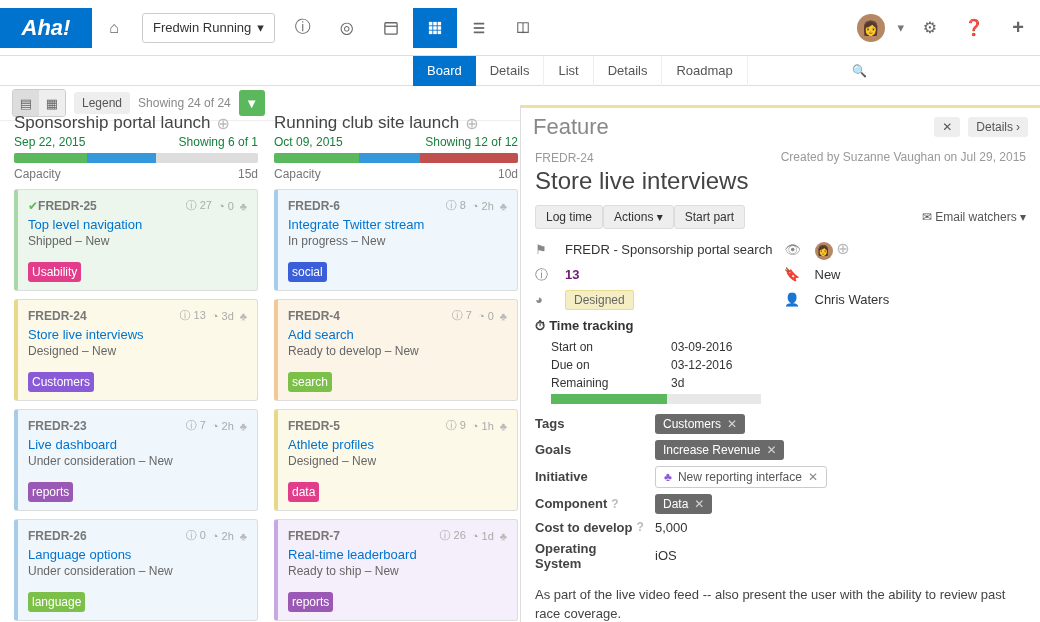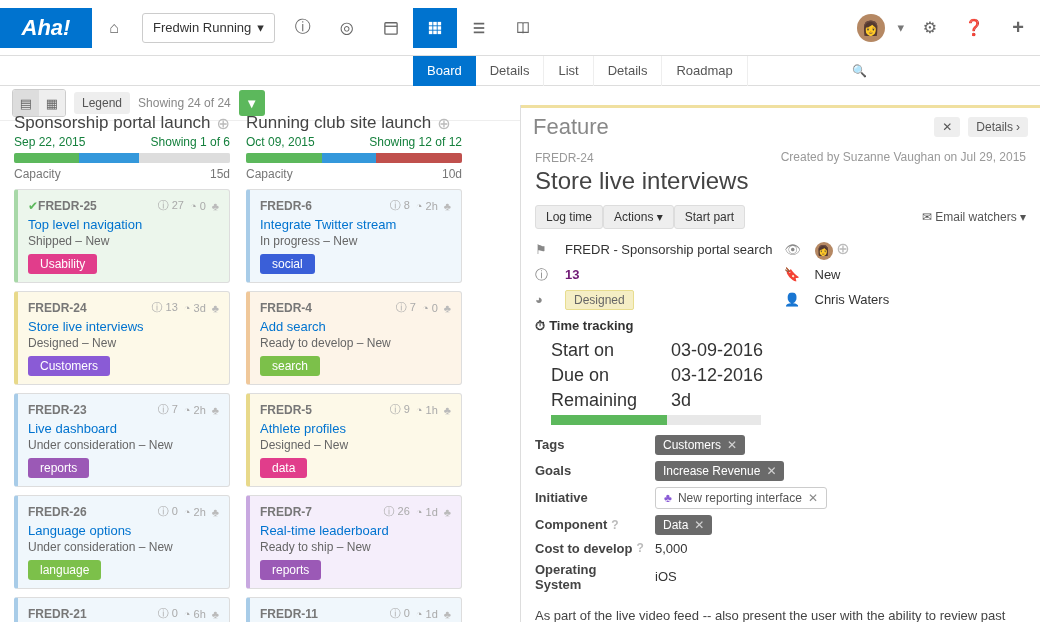--- a/index.html
+++ b/index.html
@@ -17,51 +17,51 @@
 .search-row { position: absolute; right: 8px; top: 0; height: 30px; display: flex; align-items: center; width: 180px; }
 .search-row input { width: 100%; border: none; font-size: 13px; padding: 2px; }
 .search-row::before { content: "🔍"; font-size: 12px; margin-right: 4px; color: #777; }
 .toolbar { display: flex; align-items: center; height: 35px; padding: 0 12px; gap: 8px; border-bottom: 1px solid #eee; }
 .pill { background: #eee; padding: 4px 8px; border-radius: 3px; font-size: 12px; color: #555; cursor: pointer; }
 .btn-icon { width: 26px; height: 26px; display: flex; align-items: center; justify-content: center; background: #eee; border-radius: 3px; color: #666; cursor: pointer; }
 .btn-icon.green { background: #5cb85c; color: #fff; }
 .muted { color: #888; font-size: 12px; }
 .board { position: absolute; top: 105px; bottom: 0; left: 0; right: 0; display: flex; overflow: hidden; }
 .columns { display: flex; gap: 16px; padding: 8px 14px; overflow-x: auto; flex: 0 0 520px; }
-.column { width: 216px; flex-shrink: 0; }
+.column { width: 244px; flex-shrink: 0; }
 .col-title { font-size: 17px; color: #444; display: flex; align-items: center; gap: 6px; }
 .add-circle { color: #bbb; font-size: 16px; cursor: pointer; }
 .col-sub { display: flex; justify-content: space-between; font-size: 12px; color: #15803d; margin: 2px 0 4px; gap: 20px; }
 .progress { height: 10px; background: #e8e8e8; border-radius: 2px; display: flex; overflow: hidden; }
 .progress .seg { height: 100%; }
 .cap-row { display: flex; justify-content: space-between; font-size: 12px; color: #777; margin: 4px 0 8px; }
 .card { border: 1px solid #ddd; border-left: 4px solid #999; border-radius: 3px; padding: 8px 10px; margin-bottom: 8px; background: #fff; position: relative; }
 .card .hdr { display: flex; align-items: center; font-size: 12px; }
 .card .ref { color: #777; font-weight: 600; flex: 1; }
 .card .metrics { display: flex; gap: 6px; color: #aaa; font-size: 11px; align-items: center; }
 .card .name { color: #0073cf; margin: 4px 0 2px; font-size: 13px; cursor: pointer; }
 .card .status { color: #666; font-size: 12px; }
-.tag { display: inline-block; padding: 3px 12px; border-radius: 3px; color: #fff; font-size: 12px; margin-top: 6px; }
+.tag { display: inline-block; padding: 3px 4px; border-radius: 3px; color: #fff; font-size: 12px; margin-top: 14px; }
 .panel { flex: 1; border-left: 1px solid #ddd; overflow-y: auto; background: #fff; }
 .panel-top-border { height: 3px; background: #f0e0a0; }
 .panel-head { display: flex; align-items: center; padding: 6px 12px; gap: 8px; }
 .panel-head h2 { font-size: 22px; font-weight: 400; color: #888; flex: 1; }
 .small-btn { background: #eee; padding: 3px 8px; border-radius: 3px; font-size: 12px; cursor: pointer; color: #555; display: flex; align-items: center; gap: 3px; }
 .panel-body { padding: 4px 14px 20px; }
 .crumb { color: #999; font-size: 12px; }
 .created { float: right; color: #999; font-size: 12px; }
 .feat-title { font-size: 24px; font-weight: 300; color: #444; margin: 2px 0 10px; }
 .btn-row { display: flex; align-items: center; margin-bottom: 10px; }
 .btn { background: #eee; border: 1px solid #ddd; padding: 4px 10px; border-radius: 3px; font-size: 12px; cursor: pointer; }
 .meta-grid { display: grid; grid-template-columns: 22px 1fr 22px 1fr; gap: 6px 8px; align-items: center; font-size: 13px; margin-bottom: 8px; }
 .meta-grid .ico { color: #888; font-size: 13px; }
 .link { color: #701a75; cursor: pointer; }
 .badge-yellow { background: #f5eec5; border: 1px solid #e8dd8f; padding: 2px 8px; border-radius: 2px; font-size: 12px; color: #666; display: inline-block; }
 .section-head { font-size: 13px; font-weight: bold; margin: 8px 0 6px; display: flex; align-items: center; gap: 4px; }
-.time-grid { display: grid; grid-template-columns: 100px 1fr; gap: 4px 20px; font-size: 18px; margin-bottom: 4px; padding-left: 16px; }
+.time-grid { display: grid; grid-template-columns: 100px 1fr; gap: 4px 20px; font-size: 12px; margin-bottom: 4px; padding-left: 16px; }
 .time-bar { height: 10px; background: #e8e8e8; width: 210px; margin-left: 16px; margin-top: 4px; margin-bottom: 10px; }
 .time-bar .fill { height: 100%; background: #5cb85c; width: 55%; }
 .field-row { display: flex; align-items: center; margin: 6px 0; gap: 10px; font-size: 13px; }
 .field-row .label { width: 110px; font-weight: 600; color: #444; display: flex; align-items: center; gap: 4px; }
 .chip { display: inline-flex; align-items: center; gap: 6px; padding: 3px 8px; border-radius: 3px; font-size: 12px; }
 .chip-dark { background: #6a6a6a; color: #fff; }
 .chip-light { background: #fff; border: 1px solid #ccc; color: #555; }
 .chip .x { cursor: pointer; opacity: 0.7; }
 .desc { font-size: 13px; color: #444; margin-top: 14px; line-height: 1.5; }
 .info-circle { color: #bbb; font-size: 12px; }
@@ -145,21 +145,21 @@
 
 <div class="board">
   <div class="columns" id="columns">
       <div class="column">
         <div class="col-title">
           <span>Sponsorship portal launch</span> 
           <span class="add-circle">⊕</span>
         </div>
         <div class="col-sub">
           <span>Sep 22, 2015</span>
-          <span>Showing 1 of 6</span>
+          <span>Showing 6 of 1</span>
         </div>
         <div class="progress">
           <div class="seg" style="background: rgb(92, 184, 92); width: 30%;"></div>
           <div class="seg" style="background: rgb(52, 152, 219); width: 28%;"></div>
           <div class="seg" style="background: rgb(221, 221, 221); width: 42%;"></div>
         </div>
         <div class="cap-row">
           <span>Capacity</span>
           <span>15d</span>
         </div>

